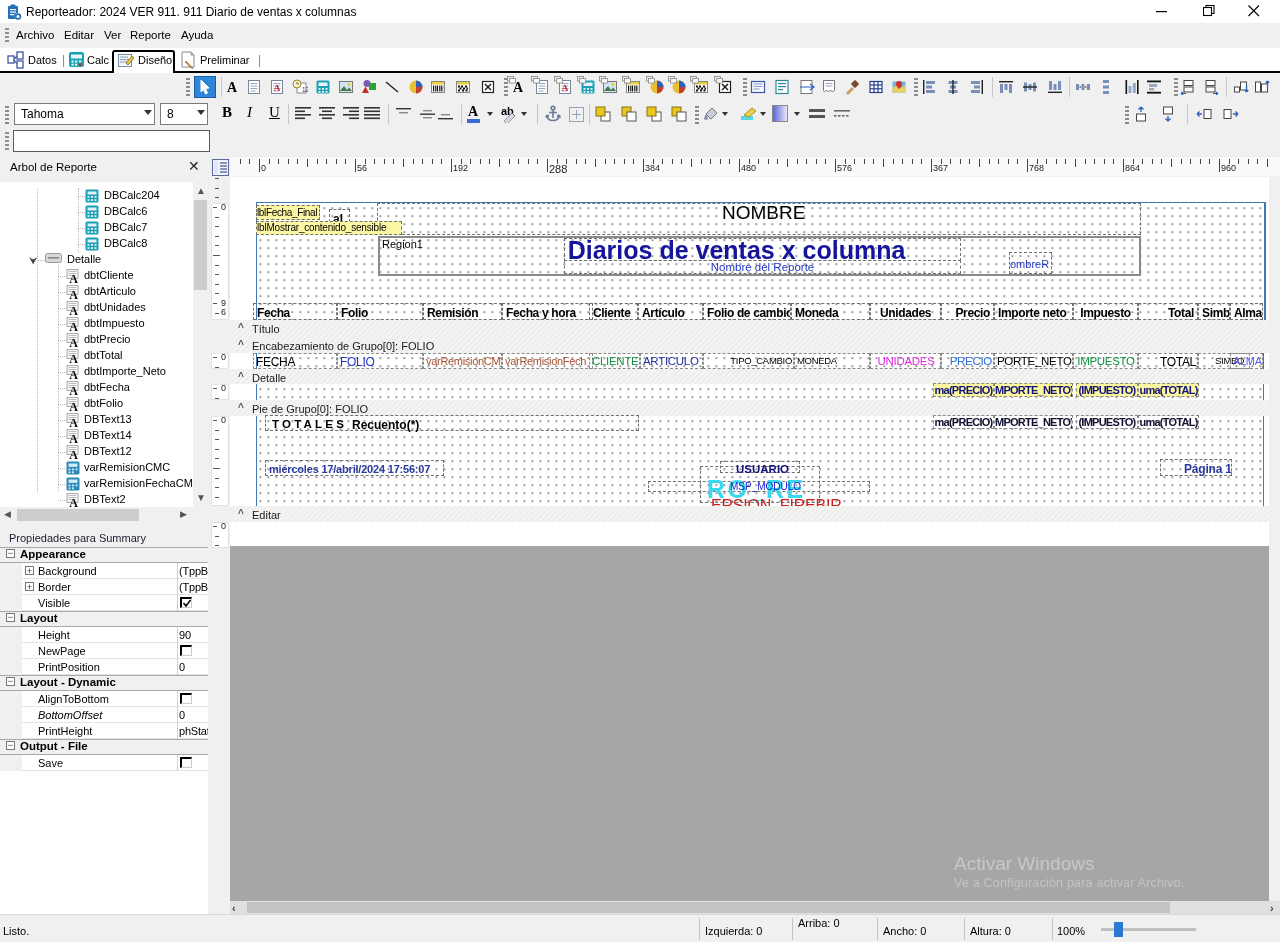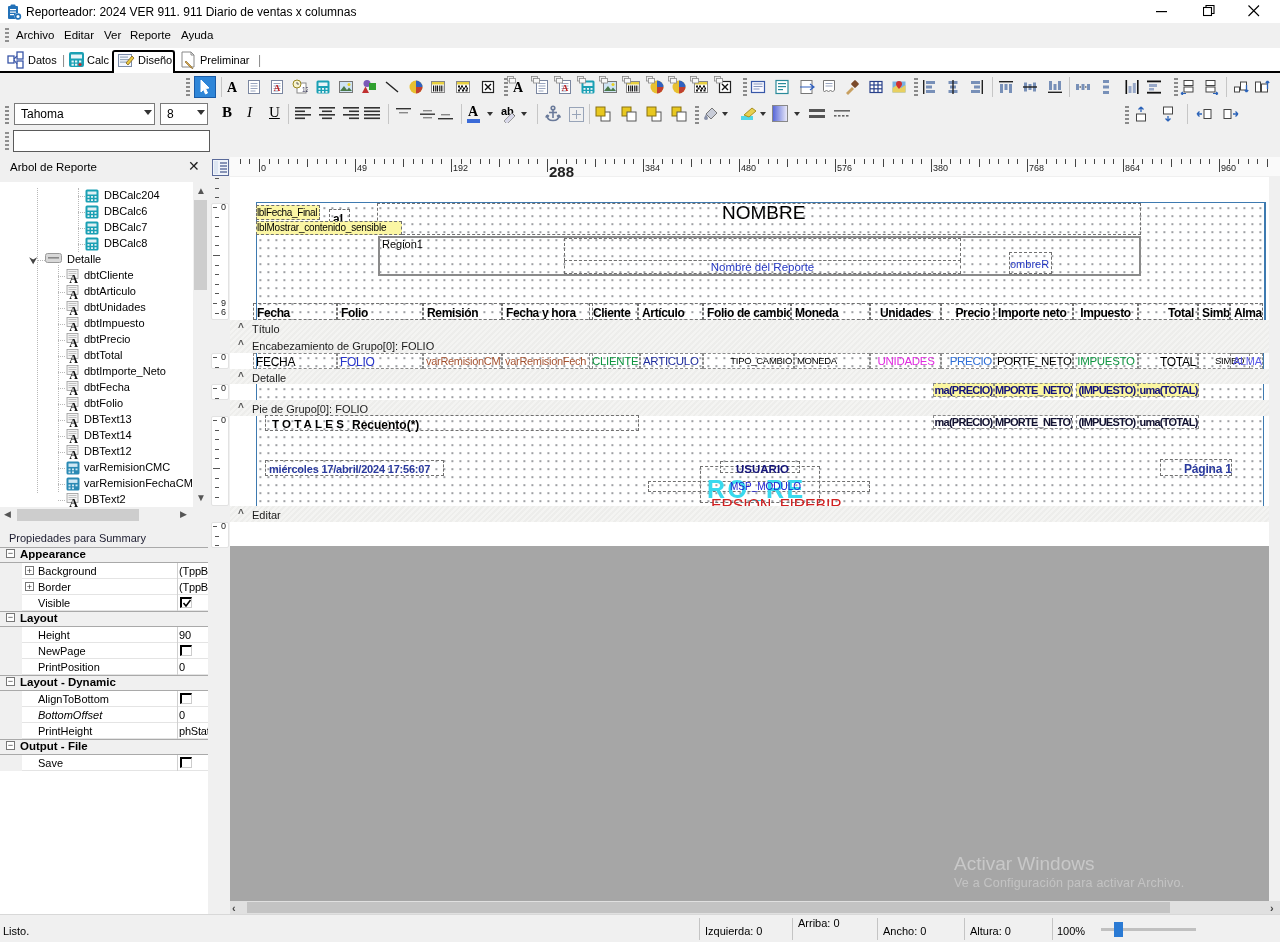--- a/index.html
+++ b/index.html
@@ -1130,21 +1130,21 @@
       <div class="abs" style="left: 38.6px; top: 2px; width: 1px; height: 5px; background: rgb(68, 68, 68);"></div>
       <div class="abs" style="left: 48.2px; top: 2px; width: 1px; height: 5px; background: rgb(68, 68, 68);"></div>
       <div class="abs" style="left: 57.8px; top: 2px; width: 1px; height: 5px; background: rgb(68, 68, 68);"></div>
       <div class="abs" style="left: 67.4px; top: 2px; width: 1px; height: 5px; background: rgb(68, 68, 68);"></div>
       <div class="abs" style="left: 77px; top: 2px; width: 1px; height: 8px; background: rgb(68, 68, 68);"></div>
       <div class="abs" style="left: 86.6px; top: 2px; width: 1px; height: 5px; background: rgb(68, 68, 68);"></div>
       <div class="abs" style="left: 96.2px; top: 2px; width: 1px; height: 5px; background: rgb(68, 68, 68);"></div>
       <div class="abs" style="left: 105.8px; top: 2px; width: 1px; height: 5px; background: rgb(68, 68, 68);"></div>
       <div class="abs" style="left: 115.4px; top: 2px; width: 1px; height: 5px; background: rgb(68, 68, 68);"></div>
       <div class="abs" style="left: 125px; top: 2px; width: 1px; height: 13px; background: rgb(68, 68, 68);"></div>
-      <div class="abs" style="left: 127px; top: 6px; font-size: 9px; color: rgb(34, 34, 34);">49</div>
+      <div class="abs" style="left: 127px; top: 6px; font-size: 9px; color: rgb(34, 34, 34);">56</div>
       <div class="abs" style="left: 134.6px; top: 2px; width: 1px; height: 5px; background: rgb(68, 68, 68);"></div>
       <div class="abs" style="left: 144.2px; top: 2px; width: 1px; height: 5px; background: rgb(68, 68, 68);"></div>
       <div class="abs" style="left: 153.8px; top: 2px; width: 1px; height: 5px; background: rgb(68, 68, 68);"></div>
       <div class="abs" style="left: 163.4px; top: 2px; width: 1px; height: 5px; background: rgb(68, 68, 68);"></div>
       <div class="abs" style="left: 173px; top: 2px; width: 1px; height: 8px; background: rgb(68, 68, 68);"></div>
       <div class="abs" style="left: 182.6px; top: 2px; width: 1px; height: 5px; background: rgb(68, 68, 68);"></div>
       <div class="abs" style="left: 192.2px; top: 2px; width: 1px; height: 5px; background: rgb(68, 68, 68);"></div>
       <div class="abs" style="left: 201.8px; top: 2px; width: 1px; height: 5px; background: rgb(68, 68, 68);"></div>
       <div class="abs" style="left: 211.4px; top: 2px; width: 1px; height: 5px; background: rgb(68, 68, 68);"></div>
       <div class="abs" style="left: 221px; top: 2px; width: 1px; height: 13px; background: rgb(68, 68, 68);"></div>
@@ -1152,21 +1152,21 @@
       <div class="abs" style="left: 230.6px; top: 2px; width: 1px; height: 5px; background: rgb(68, 68, 68);"></div>
       <div class="abs" style="left: 240.2px; top: 2px; width: 1px; height: 5px; background: rgb(68, 68, 68);"></div>
       <div class="abs" style="left: 249.8px; top: 2px; width: 1px; height: 5px; background: rgb(68, 68, 68);"></div>
       <div class="abs" style="left: 259.4px; top: 2px; width: 1px; height: 5px; background: rgb(68, 68, 68);"></div>
       <div class="abs" style="left: 269px; top: 2px; width: 1px; height: 8px; background: rgb(68, 68, 68);"></div>
       <div class="abs" style="left: 278.6px; top: 2px; width: 1px; height: 5px; background: rgb(68, 68, 68);"></div>
       <div class="abs" style="left: 288.2px; top: 2px; width: 1px; height: 5px; background: rgb(68, 68, 68);"></div>
       <div class="abs" style="left: 297.8px; top: 2px; width: 1px; height: 5px; background: rgb(68, 68, 68);"></div>
       <div class="abs" style="left: 307.4px; top: 2px; width: 1px; height: 5px; background: rgb(68, 68, 68);"></div>
       <div class="abs" style="left: 317px; top: 2px; width: 1px; height: 13px; background: rgb(68, 68, 68);"></div>
-      <div class="abs" style="left: 319px; top: 6px; font-size: 15px; color: rgb(34, 34, 34); font-weight: bold;">288</div>
+      <div class="abs" style="left: 319px; top: 6px; font-size: 11px; color: rgb(34, 34, 34);">288</div>
       <div class="abs" style="left: 326.6px; top: 2px; width: 1px; height: 5px; background: rgb(68, 68, 68);"></div>
       <div class="abs" style="left: 336.2px; top: 2px; width: 1px; height: 5px; background: rgb(68, 68, 68);"></div>
       <div class="abs" style="left: 345.8px; top: 2px; width: 1px; height: 5px; background: rgb(68, 68, 68);"></div>
       <div class="abs" style="left: 355.4px; top: 2px; width: 1px; height: 5px; background: rgb(68, 68, 68);"></div>
       <div class="abs" style="left: 365px; top: 2px; width: 1px; height: 8px; background: rgb(68, 68, 68);"></div>
       <div class="abs" style="left: 374.6px; top: 2px; width: 1px; height: 5px; background: rgb(68, 68, 68);"></div>
       <div class="abs" style="left: 384.2px; top: 2px; width: 1px; height: 5px; background: rgb(68, 68, 68);"></div>
       <div class="abs" style="left: 393.8px; top: 2px; width: 1px; height: 5px; background: rgb(68, 68, 68);"></div>
       <div class="abs" style="left: 403.4px; top: 2px; width: 1px; height: 5px; background: rgb(68, 68, 68);"></div>
       <div class="abs" style="left: 413px; top: 2px; width: 1px; height: 13px; background: rgb(68, 68, 68);"></div>
@@ -1196,21 +1196,21 @@
       <div class="abs" style="left: 614.6px; top: 2px; width: 1px; height: 5px; background: rgb(68, 68, 68);"></div>
       <div class="abs" style="left: 624.2px; top: 2px; width: 1px; height: 5px; background: rgb(68, 68, 68);"></div>
       <div class="abs" style="left: 633.8px; top: 2px; width: 1px; height: 5px; background: rgb(68, 68, 68);"></div>
       <div class="abs" style="left: 643.4px; top: 2px; width: 1px; height: 5px; background: rgb(68, 68, 68);"></div>
       <div class="abs" style="left: 653px; top: 2px; width: 1px; height: 8px; background: rgb(68, 68, 68);"></div>
       <div class="abs" style="left: 662.6px; top: 2px; width: 1px; height: 5px; background: rgb(68, 68, 68);"></div>
       <div class="abs" style="left: 672.2px; top: 2px; width: 1px; height: 5px; background: rgb(68, 68, 68);"></div>
       <div class="abs" style="left: 681.8px; top: 2px; width: 1px; height: 5px; background: rgb(68, 68, 68);"></div>
       <div class="abs" style="left: 691.4px; top: 2px; width: 1px; height: 5px; background: rgb(68, 68, 68);"></div>
       <div class="abs" style="left: 701px; top: 2px; width: 1px; height: 13px; background: rgb(68, 68, 68);"></div>
-      <div class="abs" style="left: 703px; top: 6px; font-size: 9px; color: rgb(34, 34, 34);">380</div>
+      <div class="abs" style="left: 703px; top: 6px; font-size: 9px; color: rgb(34, 34, 34);">367</div>
       <div class="abs" style="left: 710.6px; top: 2px; width: 1px; height: 5px; background: rgb(68, 68, 68);"></div>
       <div class="abs" style="left: 720.2px; top: 2px; width: 1px; height: 5px; background: rgb(68, 68, 68);"></div>
       <div class="abs" style="left: 729.8px; top: 2px; width: 1px; height: 5px; background: rgb(68, 68, 68);"></div>
       <div class="abs" style="left: 739.4px; top: 2px; width: 1px; height: 5px; background: rgb(68, 68, 68);"></div>
       <div class="abs" style="left: 749px; top: 2px; width: 1px; height: 8px; background: rgb(68, 68, 68);"></div>
       <div class="abs" style="left: 758.6px; top: 2px; width: 1px; height: 5px; background: rgb(68, 68, 68);"></div>
       <div class="abs" style="left: 768.2px; top: 2px; width: 1px; height: 5px; background: rgb(68, 68, 68);"></div>
       <div class="abs" style="left: 777.8px; top: 2px; width: 1px; height: 5px; background: rgb(68, 68, 68);"></div>
       <div class="abs" style="left: 787.4px; top: 2px; width: 1px; height: 5px; background: rgb(68, 68, 68);"></div>
       <div class="abs" style="left: 797px; top: 2px; width: 1px; height: 13px; background: rgb(68, 68, 68);"></div>
@@ -1302,20 +1302,21 @@
 
     <div class="abs dash" style="left:26px;top:28px;width:64px;height:15px;background:#fbf6a4;font-size:10px;overflow:hidden;line-height:13px;letter-spacing:-0.35px;">lblFecha_Final</div>
     <div class="abs dash" style="left:99px;top:32px;width:21px;height:13px;"></div>
     <div class="abs" style="left:103px;top:35px;font-size:12px;font-weight:bold;">al</div>
     <div class="abs dash" style="left:26px;top:44px;width:146px;height:14px;background:#fbf6a4;font-size:10px;overflow:hidden;line-height:12px;letter-spacing:-0.2px;">lblMostrar_contenido_sensible</div>
 
     <div class="abs" style="left:148px;top:59px;width:763px;height:40px;border:2px solid #8a8a8a;"></div>
     <div class="abs" style="left:152px;top:61px;font-size:11px;">Region1</div>
 
     <div class="abs dash" style="left:334px;top:61px;width:397px;height:23px;"></div>
+    <div class="abs" style="left:314px;top:59px;width:385px;text-align:center;font-size:25px;font-weight:bold;color:#15159c;">Diarios de ventas x columna</div>
     <div class="abs dash" style="left:334px;top:83px;width:397px;height:14px;"></div>
     <div class="abs" style="left:334px;top:84px;width:397px;text-align:center;font-size:11.5px;color:#2336c0;">Nombre del Reporte</div>
     <div class="abs dash" style="left:779px;top:75px;width:43px;height:22px;"></div>
     <div class="abs" style="left:780px;top:81px;font-size:11px;color:#2336c0;">ombreR</div>
 
     <div id="colheads" class="abs" style="left:0;top:126px;width:1050px;height:17px;font-weight:bold;font-size:13px;">
         <div class="abs" style="left: 23px; top: 0px; width: 84px; height: 17px; border: 1px dashed rgb(112, 112, 112); overflow: hidden; padding: 1.5px 3px 0px; white-space: nowrap; font-size: 12px; letter-spacing: -0.35px;">Fecha</div>
         <div class="abs" style="left: 107px; top: 0px; width: 86px; height: 17px; border: 1px dashed rgb(112, 112, 112); overflow: hidden; padding: 1.5px 3px 0px; white-space: nowrap; font-size: 12px; letter-spacing: -0.35px;">Folio</div>
         <div class="abs" style="left: 193px; top: 0px; width: 79px; height: 17px; border: 1px dashed rgb(112, 112, 112); overflow: hidden; padding: 1.5px 3px 0px; white-space: nowrap; font-size: 12px; letter-spacing: -0.35px;">Remisión</div>
         <div class="abs" style="left: 272px; top: 0px; width: 91px; height: 17px; border: 1px dashed rgb(112, 112, 112); overflow: hidden; padding: 1.5px 3px 0px; white-space: nowrap; font-size: 12px; letter-spacing: -0.35px;">Fecha y hora</div>

